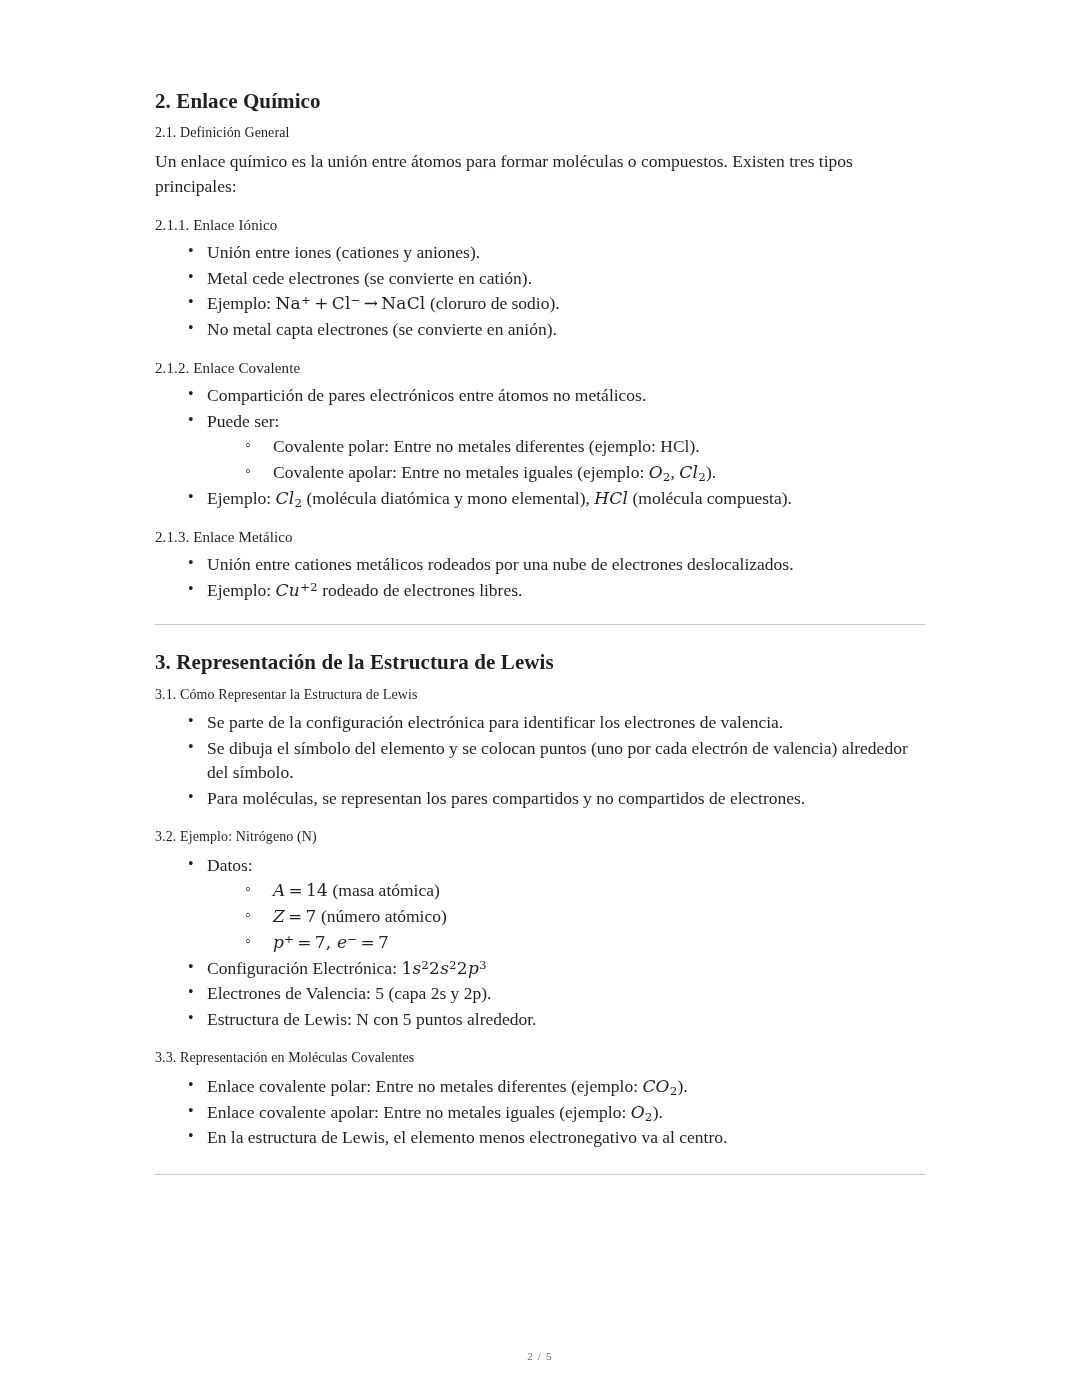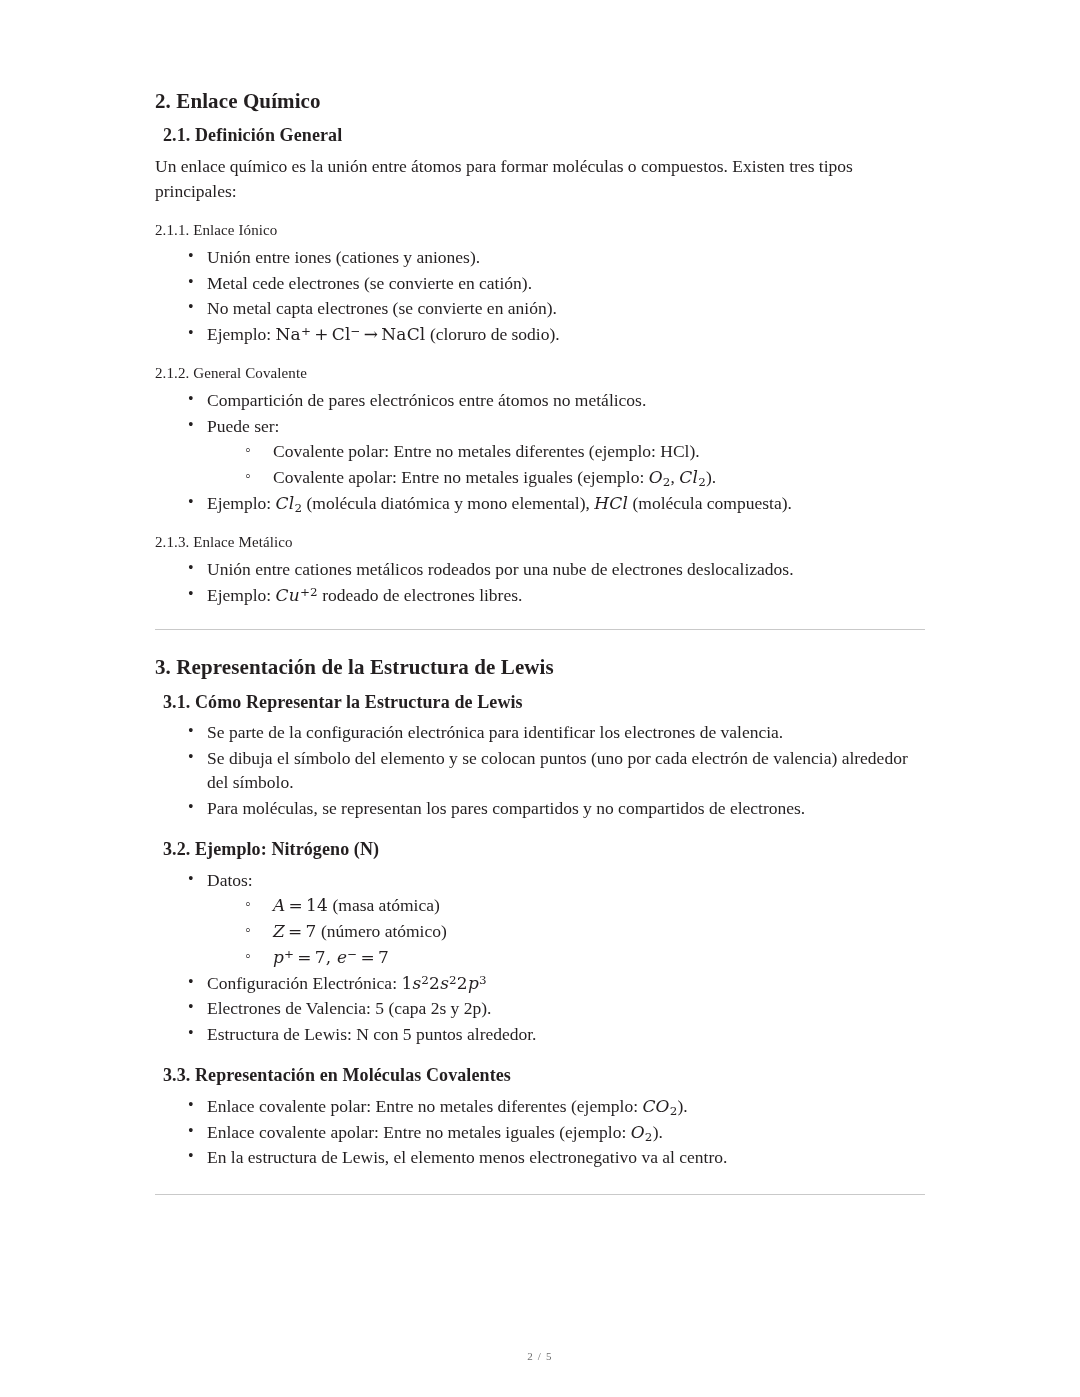--- a/index.html
+++ b/index.html
@@ -31,24 +31,24 @@
 
   
   h2.sec-h2 {
     font-size: 21px;
     font-weight: bold;
     line-height: 1.25;
     margin: 0 0 10px 0;
     letter-spacing: .1px;
   }
   h3.sec-h3 {
-    font-size: 18px;
-    font-weight: bold;
+    font-size: 14px;
+    font-weight: normal;
     line-height: 1.25;
-    margin: 0 0 7px 8px;
+    margin: 0 0 7px 0;
     letter-spacing: .1px;
   }
   h4.sec-h4 {
     font-size: 15px;
     font-weight: normal;
     line-height: 1.25;
     margin: 0 0 5px 0;
     letter-spacing: .1px;
   }
 
@@ -186,27 +186,27 @@
       <div class="sub-block">
         <h3 class="sec-h3">2.1. Definición General</h3>
         <p class="para"><span>Un </span><b>enlace químico</b><span> es la unión entre átomos para formar moléculas o compuestos. Existen tres tipos principales:</span></p>
       </div>
 
       <div class="sub-block">
         <h4 class="sec-h4">2.1.1. Enlace Iónico</h4>
         <ul class="lvl1">
           <li><b>Unión entre iones</b><span> (cationes y aniones).</span></li>
           <li><b>Metal cede electrones</b><span> (se convierte en catión).</span></li>
+          <li><span>Ejemplo: </span><span class="math upright">Na<sup>+</sup><span class="opsp">+</span>Cl<sup>−</sup><span class="opsp">→</span>NaCl</span><span> (cloruro de sodio).</span></li>
           <li><b>No metal capta electrones</b><span> (se convierte en anión).</span></li>
-          <li><span>Ejemplo: </span><span class="math upright">Na<sup>+</sup><span class="opsp">+</span>Cl<sup>−</sup><span class="opsp">→</span>NaCl</span><span> (cloruro de sodio).</span></li>
-        </ul>
-      </div>
-
-      <div class="sub-block">
-        <h4 class="sec-h4">2.1.2. General Covalente</h4>
+        </ul>
+      </div>
+
+      <div class="sub-block">
+        <h4 class="sec-h4">2.1.2. Enlace Covalente</h4>
         <ul class="lvl1">
           <li><b>Compartición de pares electrónicos</b><span> entre átomos no metálicos.</span></li>
           <li><span>Puede ser:</span>
             <ul class="lvl2">
               <li><b>Covalente polar:</b><span> Entre no metales diferentes (ejemplo: HCl).</span></li>
               <li><b>Covalente apolar:</b><span> Entre no metales iguales (ejemplo: </span><span class="math">O<sub>2</sub></span><span>, </span><span class="math">Cl<sub>2</sub></span><span>).</span></li>
             </ul>
           </li>
           <li><span>Ejemplo: </span><span class="math">Cl<sub>2</sub></span><span> (molécula diatómica y mono elemental), </span><span class="math">HCl</span><span> (molécula compuesta).</span></li>
         </ul>

